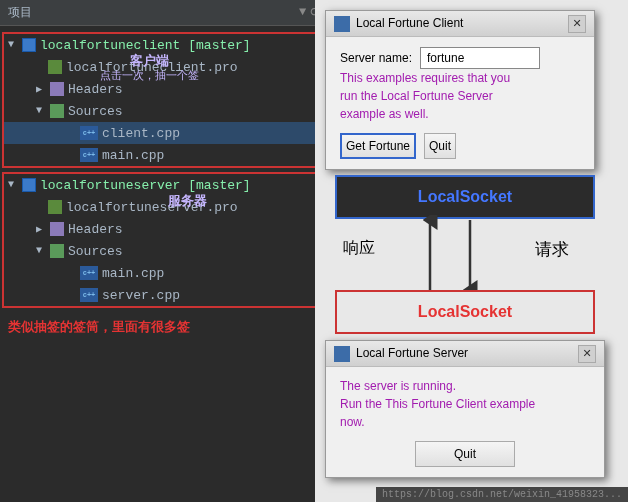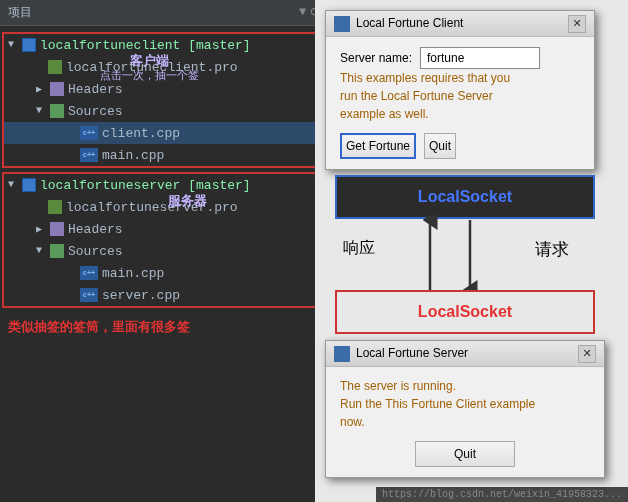--- a/index.html
+++ b/index.html
@@ -181,21 +181,21 @@
       padding: 2px 6px;
       font-size: 12px;
       height: 22px;
       outline: none;
     }
 
     .dialog-text {
       font-size: 12px;
       line-height: 1.5;
       margin-bottom: 10px;
-      color: #a16207;
+      color: #a21caf;
     }
 
     .dialog-buttons {
       display: flex;
       gap: 8px;
       justify-content: flex-start;
     }
 
     .dialog-btn {
       padding: 4px 4px;

